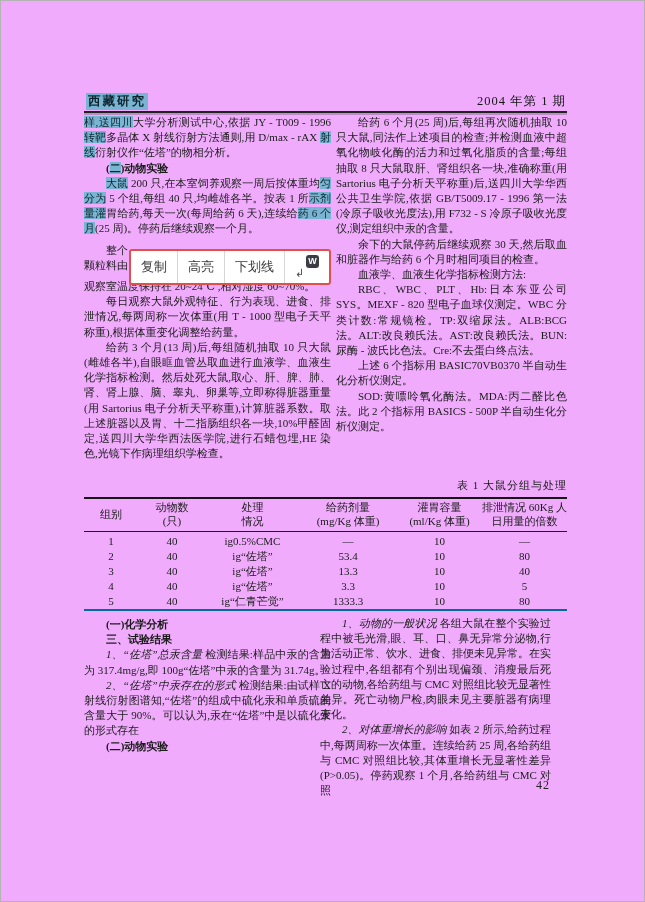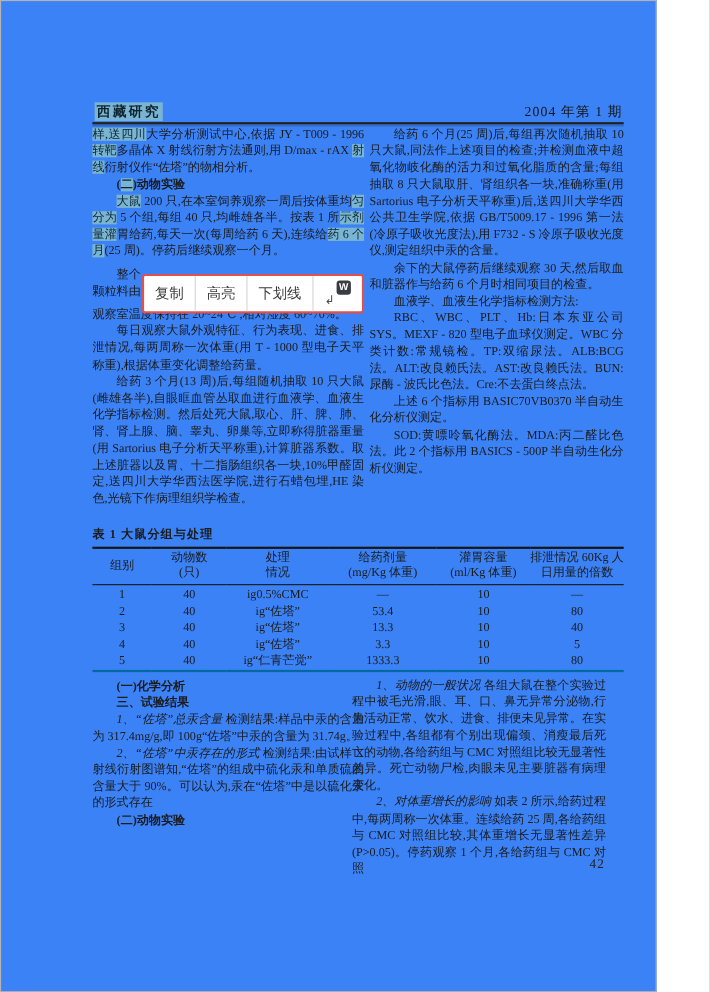--- a/index.html
+++ b/index.html
@@ -1,16 +1,16 @@
 <!DOCTYPE html>
 <html><head>
 <meta charset="utf-8">
 <style>
   html,body{margin:0;padding:0;background:#fff;}
-  .screen{position:relative;width:597px;height:902px;background:#3b82f6;overflow:hidden;
+  .screen{position:relative;width:645px;height:902px;background:#f0abfc;overflow:hidden;
           font-family:"Liberation Serif","DejaVu Serif",serif;color:#1b1b1b;}
   .frame{position:absolute;inset:0;border:1px solid #b3b3b3;pointer-events:none;}
 
   
   .hdr{position:absolute;left:86px;top:93px;width:480px;display:flex;justify-content:space-between;align-items:flex-start;}
   .journal{font-size:12.5px;font-weight:bold;background:#79b5d3;padding:0 2px;letter-spacing:2px;color:#102a38;}
   .issue{font-size:12.5px;letter-spacing:1px;color:#161616;}
   .hdr-rule{position:absolute;left:84px;top:111px;width:483px;height:2px;background:#222;box-shadow:0 2px 0 rgba(40,40,40,.25);}
 
   
@@ -35,21 +35,21 @@
   .popup .item{flex:1 1 auto;display:flex;align-items:center;justify-content:center;
          font-size:13px;color:#3a3a3a;cursor:pointer;white-space:nowrap;padding:0 6px;}
   .popup .item + .item{border-left:1px solid #d6d6d6;}
   .wicon{position:relative;width:24px;height:20px;display:inline-block;}
   .arr{position:absolute;left:0;bottom:-2px;font-size:11px;color:#4a4a4a;line-height:1;}
   .badge{position:absolute;right:0;top:-2px;width:13px;height:13px;background:#3b3b43;color:#fff;
          border-radius:3px;font:bold 9px/13px "Liberation Sans","DejaVu Sans",sans-serif;text-align:center;}
 
   
   .tablewrap{position:absolute;left:84px;top:478px;width:483px;}
-  .tabletitle{text-align:left;font-size:11px;font-weight:bold;letter-spacing:1px;margin-bottom:4px;}
+  .tabletitle{text-align:right;font-size:11px;font-weight:normal;letter-spacing:1px;margin-bottom:4px;}
   table.rats{width:100%;border-collapse:collapse;table-layout:fixed;
          border-top:2px solid #161616;border-bottom:2px solid #0369a1;font-size:11px;}
   table.rats th{font-weight:normal;border-bottom:1.5px solid #161616;padding:2px 0 3px;line-height:13.5px;vertical-align:middle;text-align:center;}
   table.rats td{text-align:center;height:15px;line-height:15px;padding:0;}
   table.rats tbody tr:first-child td{padding-top:2px;}
 
   .pageno{position:absolute;left:536px;top:778px;font-size:12px;letter-spacing:1px;color:#222;}
 </style>
 </head>
 <body>

